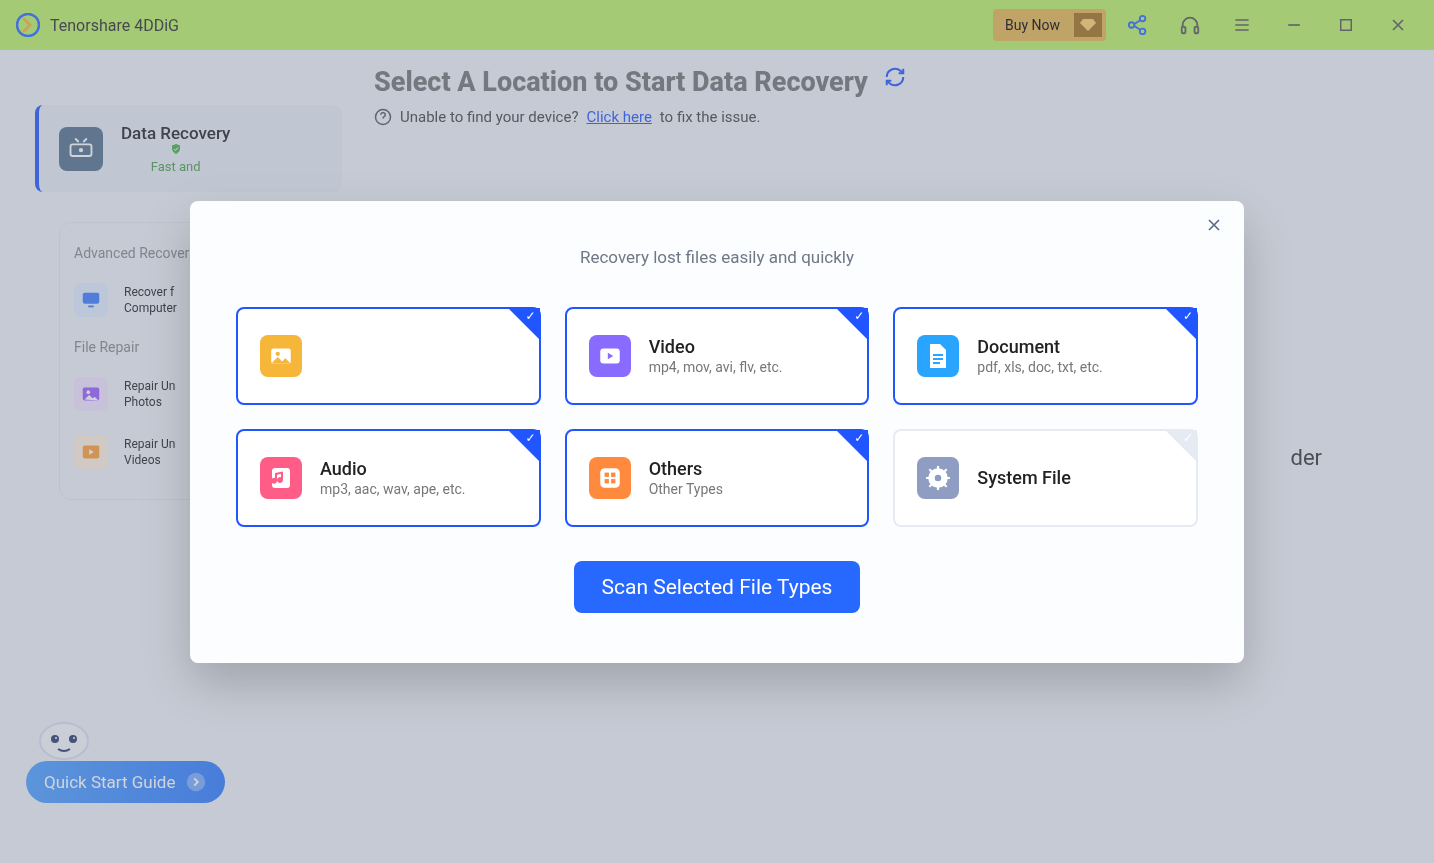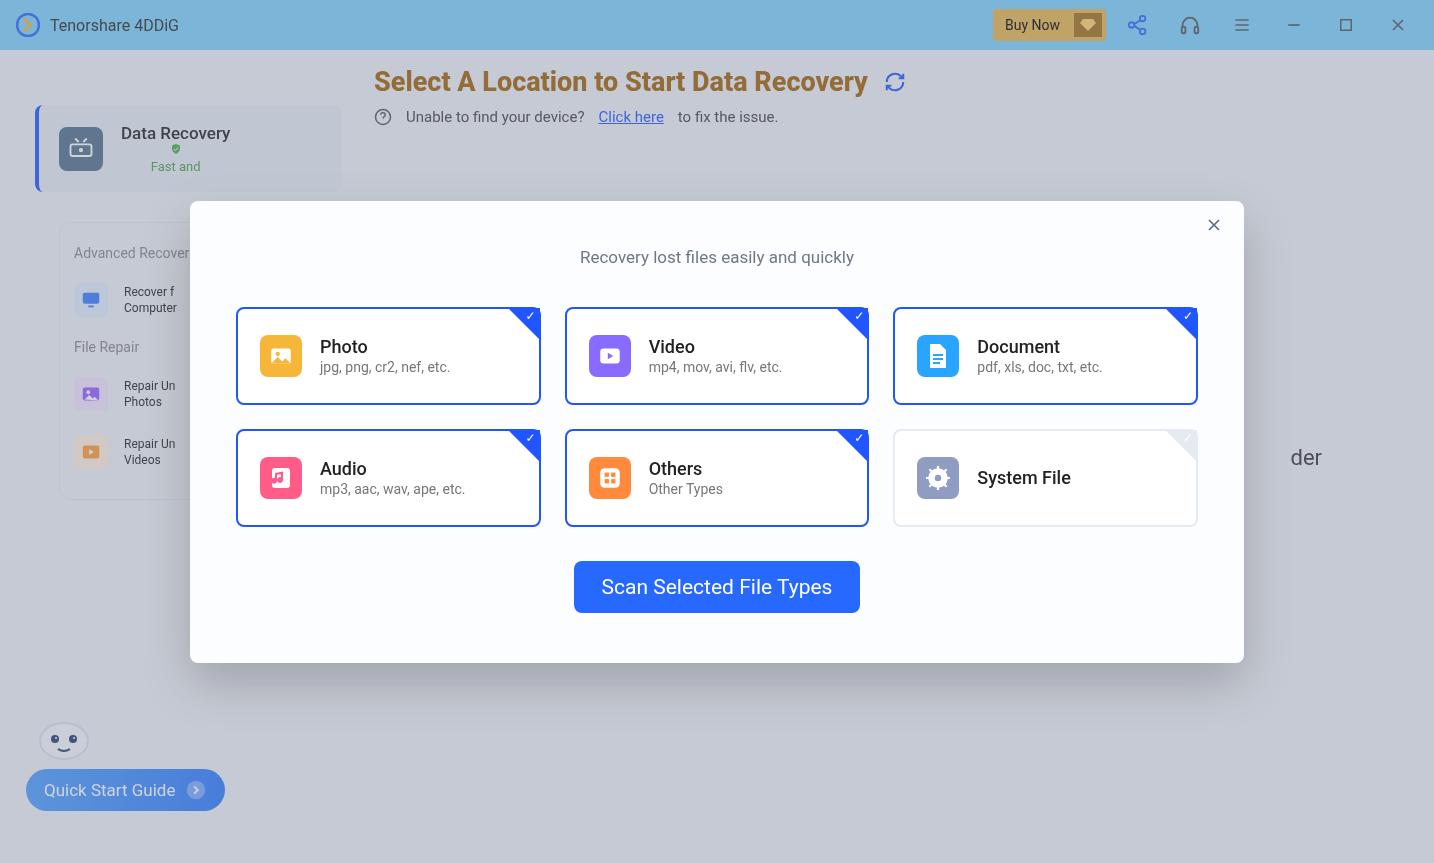--- a/index.html
+++ b/index.html
@@ -1,18 +1,18 @@
 <!DOCTYPE html>
 <html><head>
 <meta charset="utf-8">
 <style>
 * { margin: 0; padding: 0; box-sizing: border-box; font-family: -apple-system, BlinkMacSystemFont, "Segoe UI", Roboto, sans-serif; }
 body { width: 1434px; height: 863px; background: #f0f2f6; overflow: hidden; }
 
-.titlebar { height: 50px; display: flex; align-items: center; padding: 0 16px; background: #7dd3fc; }
+.titlebar { height: 50px; display: flex; align-items: center; padding: 0 16px; background: #bef264; }
 .app-logo { width: 24px; height: 24px; border-radius: 50%; margin-right: 10px; display:flex; align-items:center; justify-content:center; }
 .app-title { color: #2b2b2b; font-size: 16px; flex: 1; }
 .title-actions { display: flex; gap: 12px; align-items: center; }
 .buy-now { background: #e7b54d; color: #000; padding: 4px 4px 4px 12px; border-radius: 4px; font-weight: normal; display:flex; align-items:center; gap:10px; font-size: 14px; }
 .buy-now .diamond-cap { background: #a36f17; width: 28px; height: 24px; display:flex; align-items:center; justify-content:center; margin-left:4px; }
 .title-icon { width: 40px; height: 40px; display:flex; align-items:center; justify-content:center; color:#555; }
 
 .main { display: flex; height: 813px; }
 
 .sidebar { width: 350px; padding-right: 8px; padding-left: 35px; }
@@ -21,26 +21,26 @@
 .nav-icon { width: 44px; height: 44px; background:#52708a; border-radius:8px; display:flex; align-items:center; justify-content:center; }
 .nav-title { font-size: 17px; color: #222; font-weight: 500; }
 .nav-sub { font-size: 13px; color: #4d9d4c; display:flex; align-items:center; gap:4px;flex-direction:column; }
 
 .group { border: 1.5px solid #dfe6f2; border-radius: 12px; margin: 30px 14px 0 24px; padding: 18px 0; }
 .group-title { color: #888; font-size: 14px; padding: 4px 14px 10px; }
 .group-item { display: flex; align-items: center; gap: 16px; padding: 12px 14px; }
 .group-icon { width: 34px; height: 34px; border-radius: 6px; display:flex; align-items:center; justify-content:center; }
 .group-text { font-size: 12px; color:#222; line-height:1.35; }
 
-.qsg { position: absolute; left: 26px; bottom: 52px; background: linear-gradient(90deg,#4da0ff,#2f7bff); color:#fff; padding: 10px 18px; border-radius: 22px; font-size: 17px; display:flex; align-items:center; gap:10px; }
+.qsg { position: absolute; left: 26px; bottom: 60px; background: linear-gradient(90deg,#4da0ff,#2f7bff); color:#fff; padding: 10px 18px; border-radius: 22px; font-size: 17px; display:flex; align-items:center; gap:10px; }
 .bot { position: absolute; left: 36px; bottom: 100px; }
 
 .content { flex: 1; padding: 16px 24px; }
-.page-title { font-size: 27px; font-weight: 800; color:#a16207; display:flex; align-items:center; gap:16px; }
-.help-row { margin-top: 10px; color:#444; font-size:15px; display:flex; align-items:center; gap:14px; }
+.page-title { font-size: 27px; font-weight: 800; color:#737373; display:flex; gap:16px; }
+.help-row { margin-top: 10px; color:#444; font-size:15px; display:flex; align-items:center; gap:8px; }
 .help-row a { color:#2155ff; text-decoration: underline; }
 
 
 .overlay { position: fixed; left:0; top:0; right:0; bottom:0; background: rgba(120,130,150,0.35); display:flex; align-items:center; justify-content:center; }
 .modal { width: 1054px; background: #fcfdff; border-radius: 8px; padding: 36px 46px 50px; position: relative; box-shadow: 0 20px 50px rgba(0,0,0,0.2); }
 .modal-close { position: absolute; right: 20px; top: 14px; color:#5a6b8a; font-size:22px; }
 .modal-title { text-align:center; font-size: 28px; font-weight: 800; color:#111; margin-top: 20px; }
 .modal-sub { text-align:center; color:#6f7886; font-size:17px; margin-top:10px; }
 
 .card-grid { display: grid; grid-template-columns: repeat(3, 1fr); gap: 24px; margin-top: 40px; }
@@ -233,24 +233,20 @@
         <div class="card">
           <div class="card-corner"></div>
           <div class="card-check">✓</div>
           <div class="card-icon" style="background:#f5b63a">
             <svg width="26" height="26" viewBox="0 0 24 24" fill="#fff">
               <rect x="3" y="5" width="18" height="14" rx="2" fill="#fff"></rect>
               <circle cx="9" cy="10" r="2" fill="#f5b63a"></circle>
               <path d="M4 18l5-5 4 4 3-3 4 4v1H4z" fill="#f5b63a"></path>
             </svg>
           </div>
-          <div>
-            <div class="card-title">Photo</div>
-            <div class="card-desc">jpg, png, cr2, nef, etc.</div>
-          </div>
         </div>
         <div class="card">
           <div class="card-corner"></div>
           <div class="card-check">✓</div>
           <div class="card-icon" style="background:#8a6bff">
             <svg width="26" height="26" viewBox="0 0 24 24">
               <rect x="3" y="5" width="18" height="14" rx="3" fill="#fff"></rect>
               <path d="M10 9v6l5-3z" fill="#8a6bff"></path>
             </svg>
           </div>

